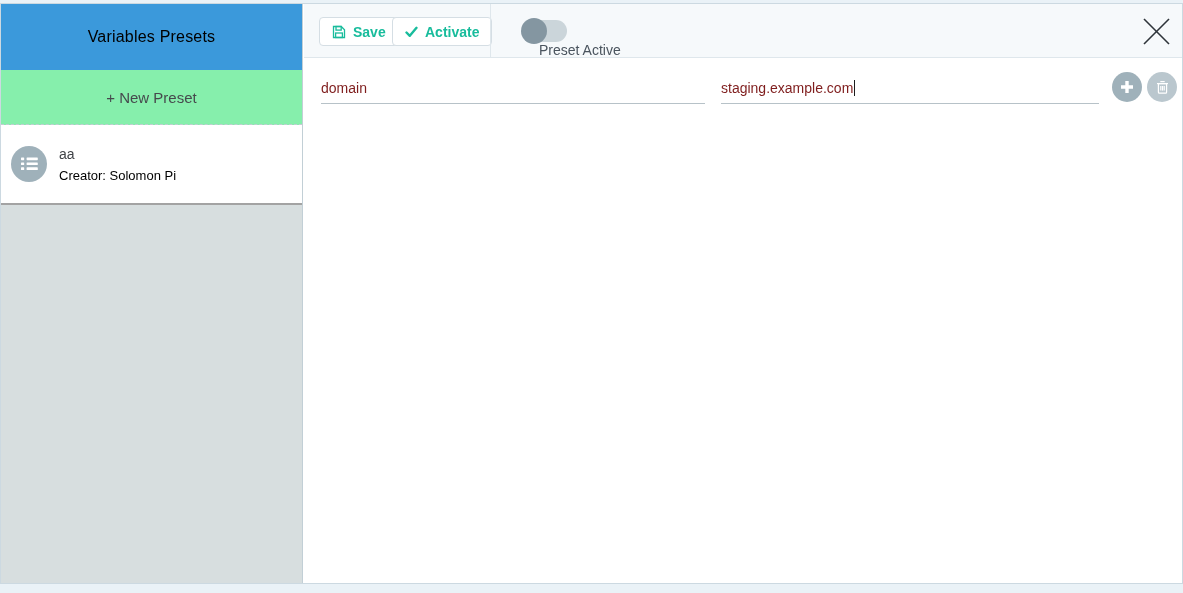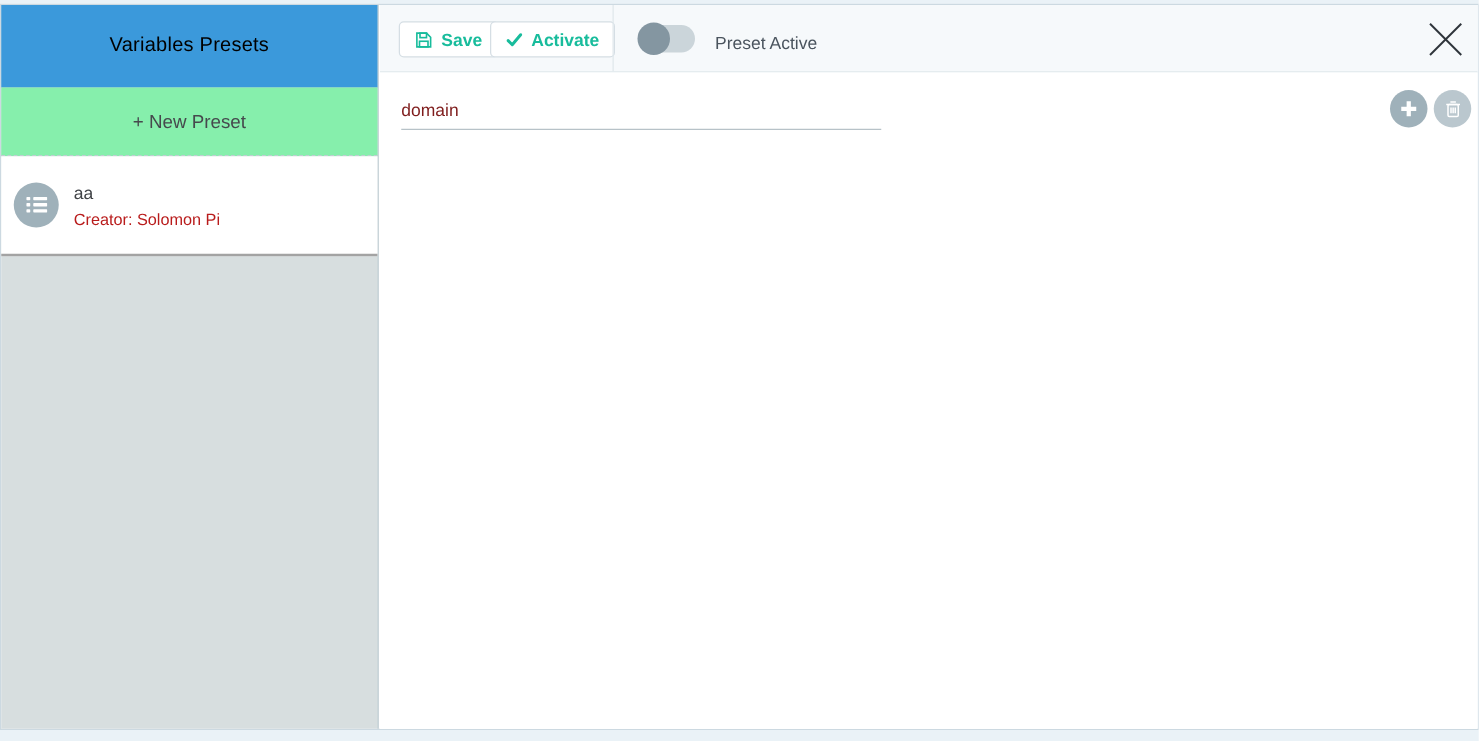--- a/index.html
+++ b/index.html
@@ -9,32 +9,32 @@
   .modal { position:absolute; left:0; top:3px; width:1183px; height:581px; background:#fff; border:1px solid #ccd9e1; }
 
   
   .sidebar { position:absolute; left:0; top:0; bottom:0; width:302px; background:#d7dedf; border-right:1px solid #c2cfd6; }
   .sidebar-header { height:66px; background:#3b99db; color:#000000; font-size:16px; display:flex; align-items:center; justify-content:center; letter-spacing:.2px; }
   .new-preset { height:55px; background:#86efac; display:flex; align-items:center; justify-content:center; font-size:15px; color:#46494d; border-bottom:1px dashed #c3cdd3; cursor:pointer; }
   .preset-item { height:80px; background:#fff; border-bottom:2px solid #a3a3a3; display:flex; align-items:center; padding-left:10px; cursor:pointer; }
   .avatar { width:36px; height:36px; border-radius:50%; background:#9fb1ba; display:flex; align-items:center; justify-content:center; flex:0 0 36px; }
   .preset-meta { margin-left:12px; }
   .preset-name { font-size:14px; color:#404347; margin-bottom:6px; }
-  .preset-creator { font-size:13px; color:#b91c1c; }
+  .preset-creator { font-size:13px; color:#000000; }
 
   
   .main { position:absolute; left:303px; right:0; top:0; bottom:0; background:#fff; }
   .toolbar { position:relative; height:54px; background:#f6f9fb; border-bottom:1px solid #dfe7ec; }
   .btn { position:absolute; top:13px; height:29px; background:#fff; border:1px solid #d5dee4; border-radius:4px; color:#18bc9c; font-size:14px; display:flex; align-items:center; gap:7px; padding:0 12px; cursor:pointer; font-family:inherit;font-weight:bold; }
   .btn svg { display:block; }
   .btn-save { left:15px; }
   .btn-activate { left:88px; }
   .toolbar-divider { position:absolute; left:186px; top:0; bottom:0; width:1px; background:#dfe7ec; }
 
-  .toggle-wrap { position:absolute; left:208px; top:16px; display:flex; align-items:flex-end; }
+  .toggle-wrap { position:absolute; left:219px; top:16px; display:flex; align-items:flex-start;flex-direction:column; }
   .toggle { position:relative; width:44px; height:22px; cursor:pointer; }
   .toggle-track { position:absolute; left:0; top:0; width:44px; height:22px; border-radius:11px; background:#cbd5da; }
   .toggle-knob { position:absolute; left:-2px; top:-2px; width:26px; height:26px; border-radius:50%; background:#8496a1; }
   .toggle-label { margin-left:16px; font-size:14px; color:#4a545e; }
 
   .close-btn { position:absolute; right:9px; top:10px; width:34px; height:34px; display:flex; align-items:center; justify-content:center; cursor:pointer; }
 
   
   .content { position:absolute; left:0; right:0; top:54px; bottom:0; background:#fff; }
   .field { position:absolute; top:13px; height:33px; border-bottom:1px solid #b7c2c8; font-size:14px; color:#7f1d1d; display:flex; align-items:flex-end; padding-bottom:7px; cursor:text; white-space:nowrap; overflow:hidden; }
@@ -108,20 +108,24 @@
           <line x1="4" y1="4" x2="29" y2="29" stroke="#2e343a" stroke-width="1.6"></line>
           <line x1="29" y1="4" x2="4" y2="29" stroke="#2e343a" stroke-width="1.6"></line>
         </svg>
       </div>
     </div>
 
     <div class="content">
       <div class="field field-key">
         <span>domain</span>
       </div>
+      <div class="field field-value">
+        <span>staging.example.com</span>
+          <span class="caret"></span>
+      </div>
 
       <button class="circle-btn btn-add">
         <svg width="16" height="16" viewBox="0 0 16 16">
           <path d="M8 2 V14 M2 8 H14" stroke="#ffffff" stroke-width="3.4"></path>
         </svg>
       </button>
       <button class="circle-btn btn-del">
         <svg width="15" height="16" viewBox="0 0 15 16" fill="none" stroke="#ffffff" stroke-width="1.2">
           <path d="M5.3 2.6 H9.7"></path>
           <path d="M2 4.6 H13"></path>

